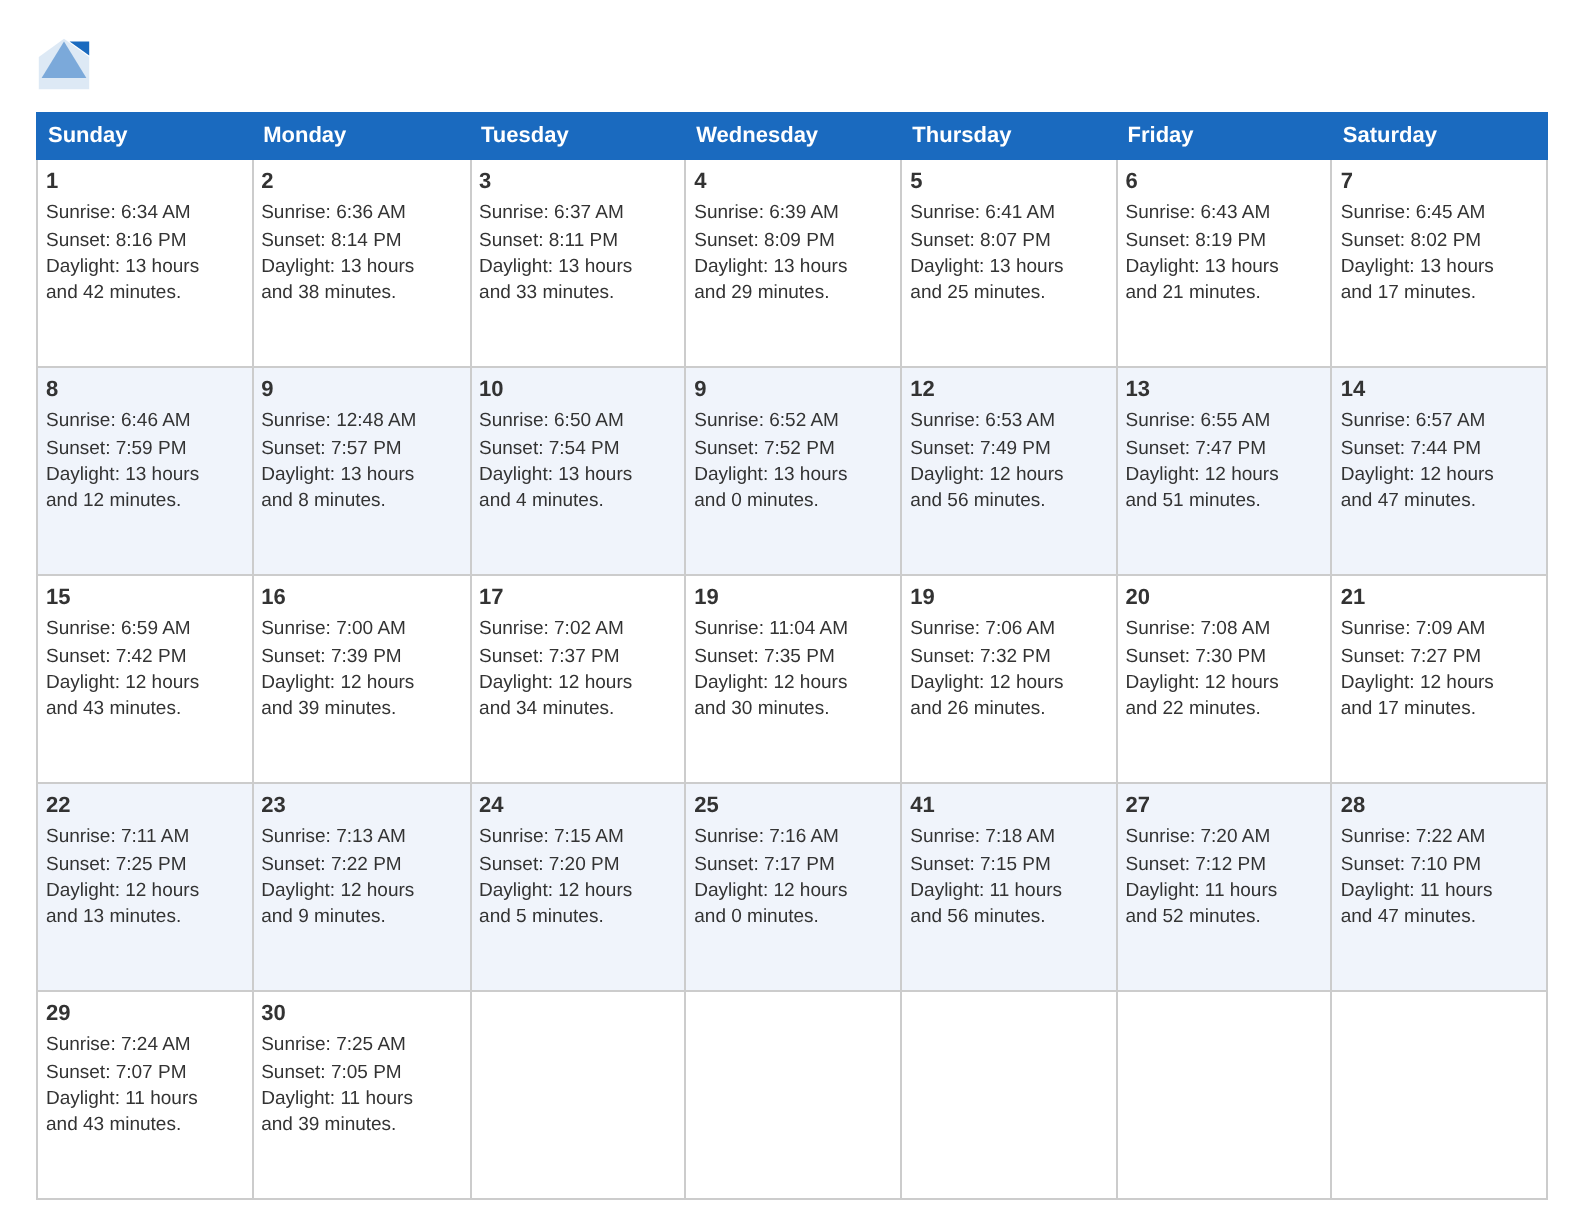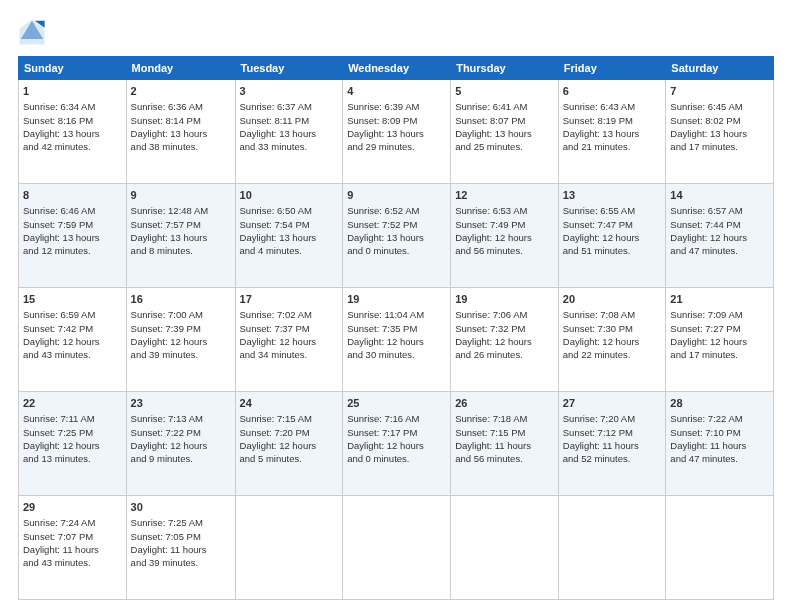--- a/index.html
+++ b/index.html
@@ -157,21 +157,21 @@
           <td><span class="day-num">19</span><span>Sunrise: 11:04 AM</span><br><span>Sunset: 7:35 PM</span><br><span>Daylight: 12 hours</span><br><span>and 30 minutes.</span><br></td>
           <td><span class="day-num">19</span><span>Sunrise: 7:06 AM</span><br><span>Sunset: 7:32 PM</span><br><span>Daylight: 12 hours</span><br><span>and 26 minutes.</span><br></td>
           <td><span class="day-num">20</span><span>Sunrise: 7:08 AM</span><br><span>Sunset: 7:30 PM</span><br><span>Daylight: 12 hours</span><br><span>and 22 minutes.</span><br></td>
           <td><span class="day-num">21</span><span>Sunrise: 7:09 AM</span><br><span>Sunset: 7:27 PM</span><br><span>Daylight: 12 hours</span><br><span>and 17 minutes.</span><br></td>
         </tr>
         <tr>
           <td><span class="day-num">22</span><span>Sunrise: 7:11 AM</span><br><span>Sunset: 7:25 PM</span><br><span>Daylight: 12 hours</span><br><span>and 13 minutes.</span><br></td>
           <td><span class="day-num">23</span><span>Sunrise: 7:13 AM</span><br><span>Sunset: 7:22 PM</span><br><span>Daylight: 12 hours</span><br><span>and 9 minutes.</span><br></td>
           <td><span class="day-num">24</span><span>Sunrise: 7:15 AM</span><br><span>Sunset: 7:20 PM</span><br><span>Daylight: 12 hours</span><br><span>and 5 minutes.</span><br></td>
           <td><span class="day-num">25</span><span>Sunrise: 7:16 AM</span><br><span>Sunset: 7:17 PM</span><br><span>Daylight: 12 hours</span><br><span>and 0 minutes.</span><br></td>
-          <td><span class="day-num">26</span><span>Sunrise: 7:18 AM</span><br><span>Sunset: 7:15 PM</span><br><span>Daylight: 11 hours</span><br><span>and 56 minutes.</span><br></td>
+          <td><span class="day-num">41</span><span>Sunrise: 7:18 AM</span><br><span>Sunset: 7:15 PM</span><br><span>Daylight: 11 hours</span><br><span>and 56 minutes.</span><br></td>
           <td><span class="day-num">27</span><span>Sunrise: 7:20 AM</span><br><span>Sunset: 7:12 PM</span><br><span>Daylight: 11 hours</span><br><span>and 52 minutes.</span><br></td>
           <td><span class="day-num">28</span><span>Sunrise: 7:22 AM</span><br><span>Sunset: 7:10 PM</span><br><span>Daylight: 11 hours</span><br><span>and 47 minutes.</span><br></td>
         </tr>
         <tr>
           <td><span class="day-num">29</span><span>Sunrise: 7:24 AM</span><br><span>Sunset: 7:07 PM</span><br><span>Daylight: 11 hours</span><br><span>and 43 minutes.</span><br></td>
           <td><span class="day-num">30</span><span>Sunrise: 7:25 AM</span><br><span>Sunset: 7:05 PM</span><br><span>Daylight: 11 hours</span><br><span>and 39 minutes.</span><br></td>
           <td class="empty-cell"></td>
           <td class="empty-cell"></td>
           <td class="empty-cell"></td>
           <td class="empty-cell"></td>

